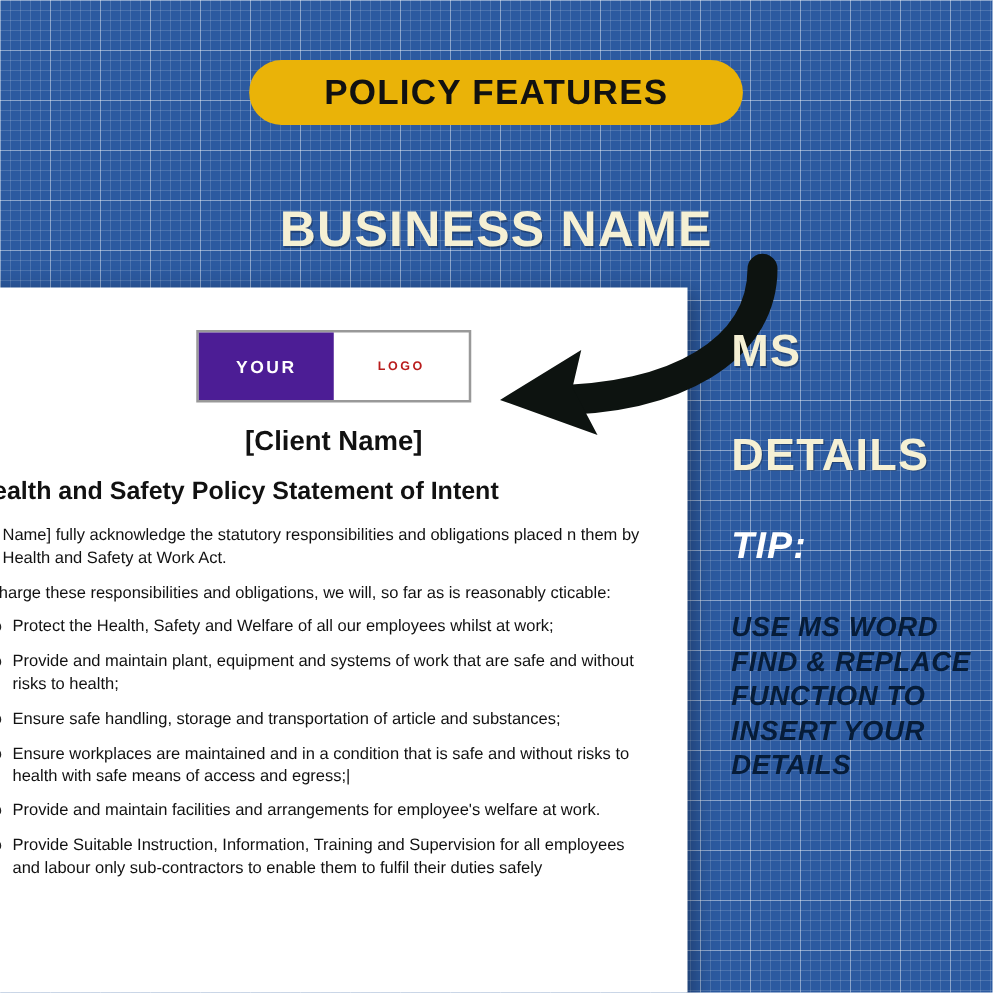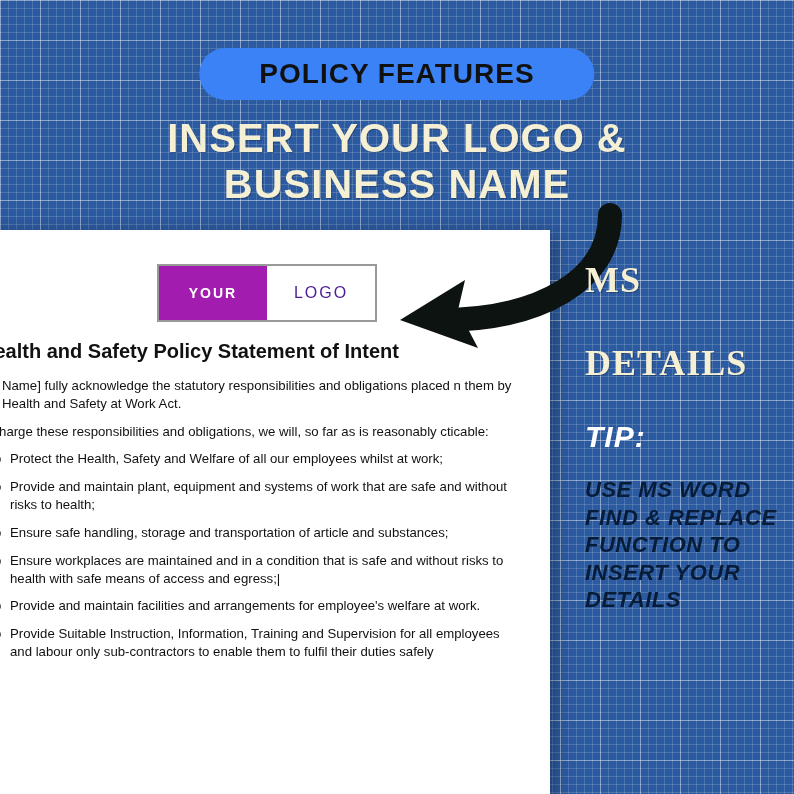--- a/index.html
+++ b/index.html
@@ -16,21 +16,21 @@
     position: relative;
     overflow: hidden;
     font-family: Arial, Helvetica, sans-serif;
   }
 
   .pill {
     position: absolute;
     top: 48px;
     left: 50%;
     transform: translateX(-50%);
-    background: #3b82f6;
+    background: #eab308;
     border-radius: 999px;
     padding: 10px 60px;
     font-weight: 900;
     font-size: 28px;
     letter-spacing: 1px;
     color: #111;
   }
 
   .headline {
     position: absolute;
@@ -61,38 +61,38 @@
 
   .logo-box {
     width: 220px;
     height: 58px;
     border: 2px solid #999;
     margin: 6px auto 18px auto;
     display: flex;
   }
   .logo-left {
     flex: 1;
-    background: #a21caf;
+    background: #4c1d95;
     display: flex;
     align-items: center;
     justify-content: center;
     color: #fff;
     font-weight: 700;
     letter-spacing: 2px;
     font-size: 14px;
   }
   .logo-right {
     flex: 1;
     display: flex;
     align-items: center;
     justify-content: center;
-    color: #4c1d95;
-    font-weight: 400;
+    color: #b91c1c;
+    font-weight: 700;
     letter-spacing: 2px;
-    font-size: 16px;
+    font-size: 10px;
   }
 
   .client { text-align: center; font-weight: 700; font-size: 22px; margin-bottom: 16px; }
   .doctitle { font-weight: 700; font-size: 20px; margin: 6px 0 14px -40px; }
   .para { font-size: 13.2px; line-height: 1.35; margin-bottom: 10px; margin-left:-40px; }
 
   ul.bullets { list-style: none; margin-left: -28px; }
   ul.bullets li {
     position: relative;
     font-size: 13.2px;
@@ -124,61 +124,61 @@
     position: absolute;
     top: 260px;
     left: 585px;
     width: 200px;
     color: #f5f0d4;
     font-weight: 900;
     font-size: 36px;
     line-height: 1.15;
     letter-spacing: 1px;
     text-shadow: 1px 1px 0 rgba(0,0,0,0.25);
-    font-family: Liberation Serif, serif;
   }
 
   .tip-label {
     position: absolute;
     top: 420px;
     left: 585px;
     color: #ffffff;
     font-weight: 900;
     font-size: 30px;
     font-style: italic;
     letter-spacing: 1px;
   }
   .tip-body {
     position: absolute;
-    top: 476px;
+    top: 488px;
     left: 585px;
     width: 200px;
     color: #061c38;
     font-weight: 900;
     font-size: 22px;
     line-height: 1.25;
     font-style: italic;
     letter-spacing: 0.5px;
   }
 </style>
 </head>
 <body>
 
 <div class="pill">POLICY FEATURES</div>
 
 <div class="headline">
-  <span>INSERT YOUR LOGO &amp;</span><br>
+  <br>
   <span>BUSINESS NAME</span>
 </div>
 
 <div class="doc">
   <div class="logo-box">
     <div class="logo-left">YOUR</div>
     <div class="logo-right">LOGO</div>
   </div>
+  <div class="client">[Client Name]</div>
   <div class="doctitle">Health and Safety Policy Statement of Intent</div>
   <div class="para">ent Name] fully acknowledge the statutory responsibilities and obligations placed n them by the Health and Safety at Work Act.</div>
   <div class="para">lischarge these responsibilities and obligations, we will, so far as is reasonably cticable:</div>
   <ul class="bullets">
     <li>Protect the Health, Safety and Welfare of all our employees whilst at work;</li>
     <li>Provide and maintain plant, equipment and systems of work that are safe and without risks to health;</li>
     <li>Ensure safe handling, storage and transportation of article and substances;</li>
     <li>Ensure workplaces are maintained and in a condition that is safe and without risks to health with safe means of access and egress;|</li>
     <li>Provide and maintain facilities and arrangements for employee's welfare at work.</li>
     <li>Provide Suitable Instruction, Information, Training and Supervision for all employees and labour only sub-contractors to enable them to fulfil their duties safely</li>

